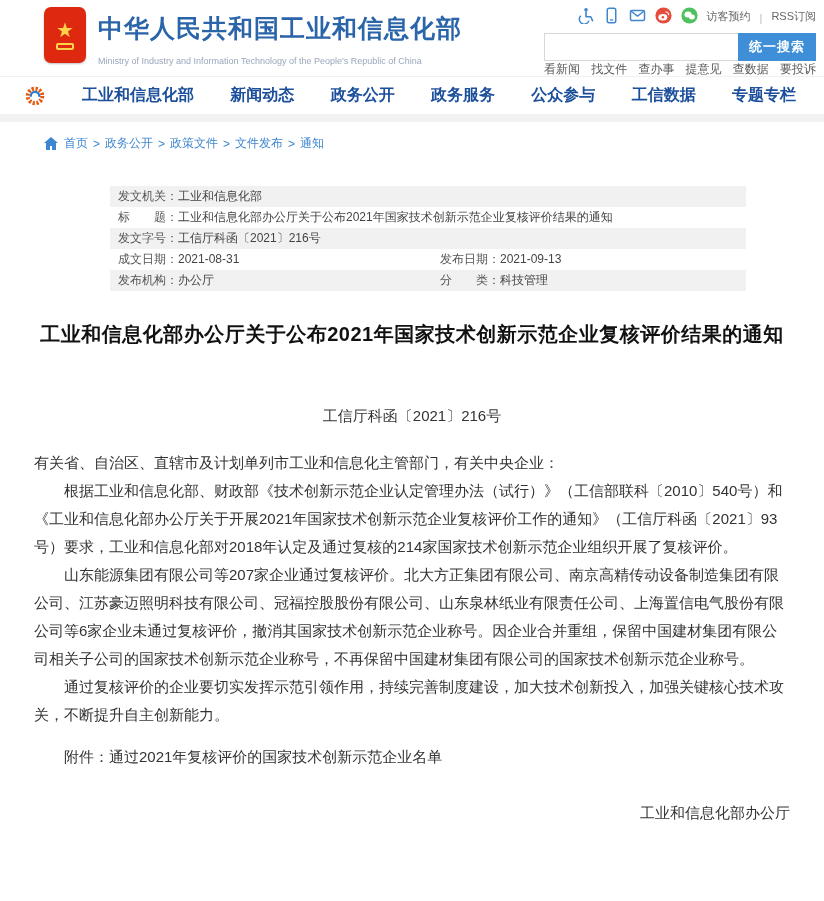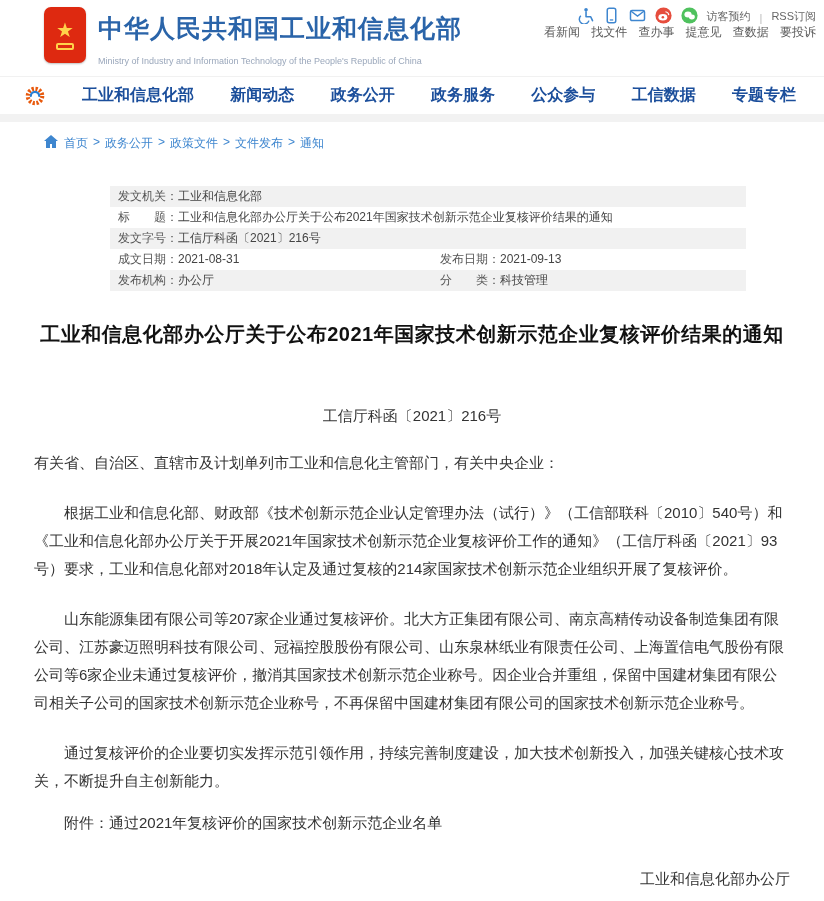--- a/index.html
+++ b/index.html
@@ -47,21 +47,21 @@
     height:38px; border-top:1px solid #f1f1f1; display:flex; align-items:center;
     padding:0 28px 0 24px;
   }
   .nav-logo { width:22px; height:22px; margin-right:36px; }
   .nav-logo svg { width:22px; height:22px; }
   .nav-items { display:flex; flex:1; justify-content:space-between; }
   .nav-item { font-size:16px; font-weight:bold; color:#1b4e9b; cursor:pointer; }
   .nav-band { height:8px; background:#f2f2f2; }
 
   
-  .breadcrumb { padding:13px 0 0 44px; display:flex; font-size:12px; color:#3e86cf; }
+  .breadcrumb { padding:13px 0 0 44px; display:flex; align-items:center; font-size:12px; color:#3e86cf; }
   .crumb-home { width:14px; height:13px; margin-right:6px; }
   .crumb-link { color:#3e86cf; cursor:pointer; }
   .crumb-sep { margin:0 5px; color:#3e86cf; }
 
   
   .doc-info { width:636px; margin:34px 0 0 110px; font-size:12px; color:#555; }
   .info-row { line-height:15px; padding:3px 8px; display:flex; }
   .info-row.alt { background:#f1f1f1; }
   .info-cell { display:inline-flex; }
   .info-cell.first { width:322px; }
@@ -70,21 +70,21 @@
 
   
   .article { padding:0 34px; }
   .doc-title {
     margin-top:28px; text-align:center; font-size:20px; font-weight:bold; color:#111;
     line-height:30px; letter-spacing:.5px;
   }
   .doc-number { margin-top:58px; text-align:center; font-size:15px; color:#333; }
   .article p { font-size:15px; line-height:28px; color:#333; }
   .salutation { margin-top:23px; }
-  .body-para { margin-top:22px; text-indent:2em; }
+  .body-para { text-indent:2em; }
   .attachment { margin-top:14px; text-indent:2em; }
   .signature { margin-top:28px; text-align:right; font-size:15px; line-height:27px; color:#333; }
 </style>
 </head>
 <body>
 
 <div class="page">
 
   <div class="top-header">
     <div class="logo-link">
@@ -132,20 +132,24 @@
               <circle cx="8" cy="8" r="7.6" fill="#4fc15e"></circle>
               <ellipse cx="6.6" cy="7" rx="3.4" ry="2.8" fill="#fff"></ellipse>
               <ellipse cx="10.2" cy="9.4" rx="2.8" ry="2.3" fill="#fff"></ellipse>
             </svg>
         </span>
         <span class="utility-text">访客预约</span>
         <span class="utility-sep">|</span>
         <span class="utility-text">RSS订阅</span>
       </div>
 
+      <div class="search-row">
+        <input class="search-input" type="text" value="" style="">
+        <button class="search-button">统一搜索</button>
+      </div>
 
       <div class="quick-links">
         <span class="quick-link">看新闻</span>
         <span class="quick-link">找文件</span>
         <span class="quick-link">查办事</span>
         <span class="quick-link">提意见</span>
         <span class="quick-link">查数据</span>
         <span class="quick-link">要投诉</span>
       </div>
     </div>

